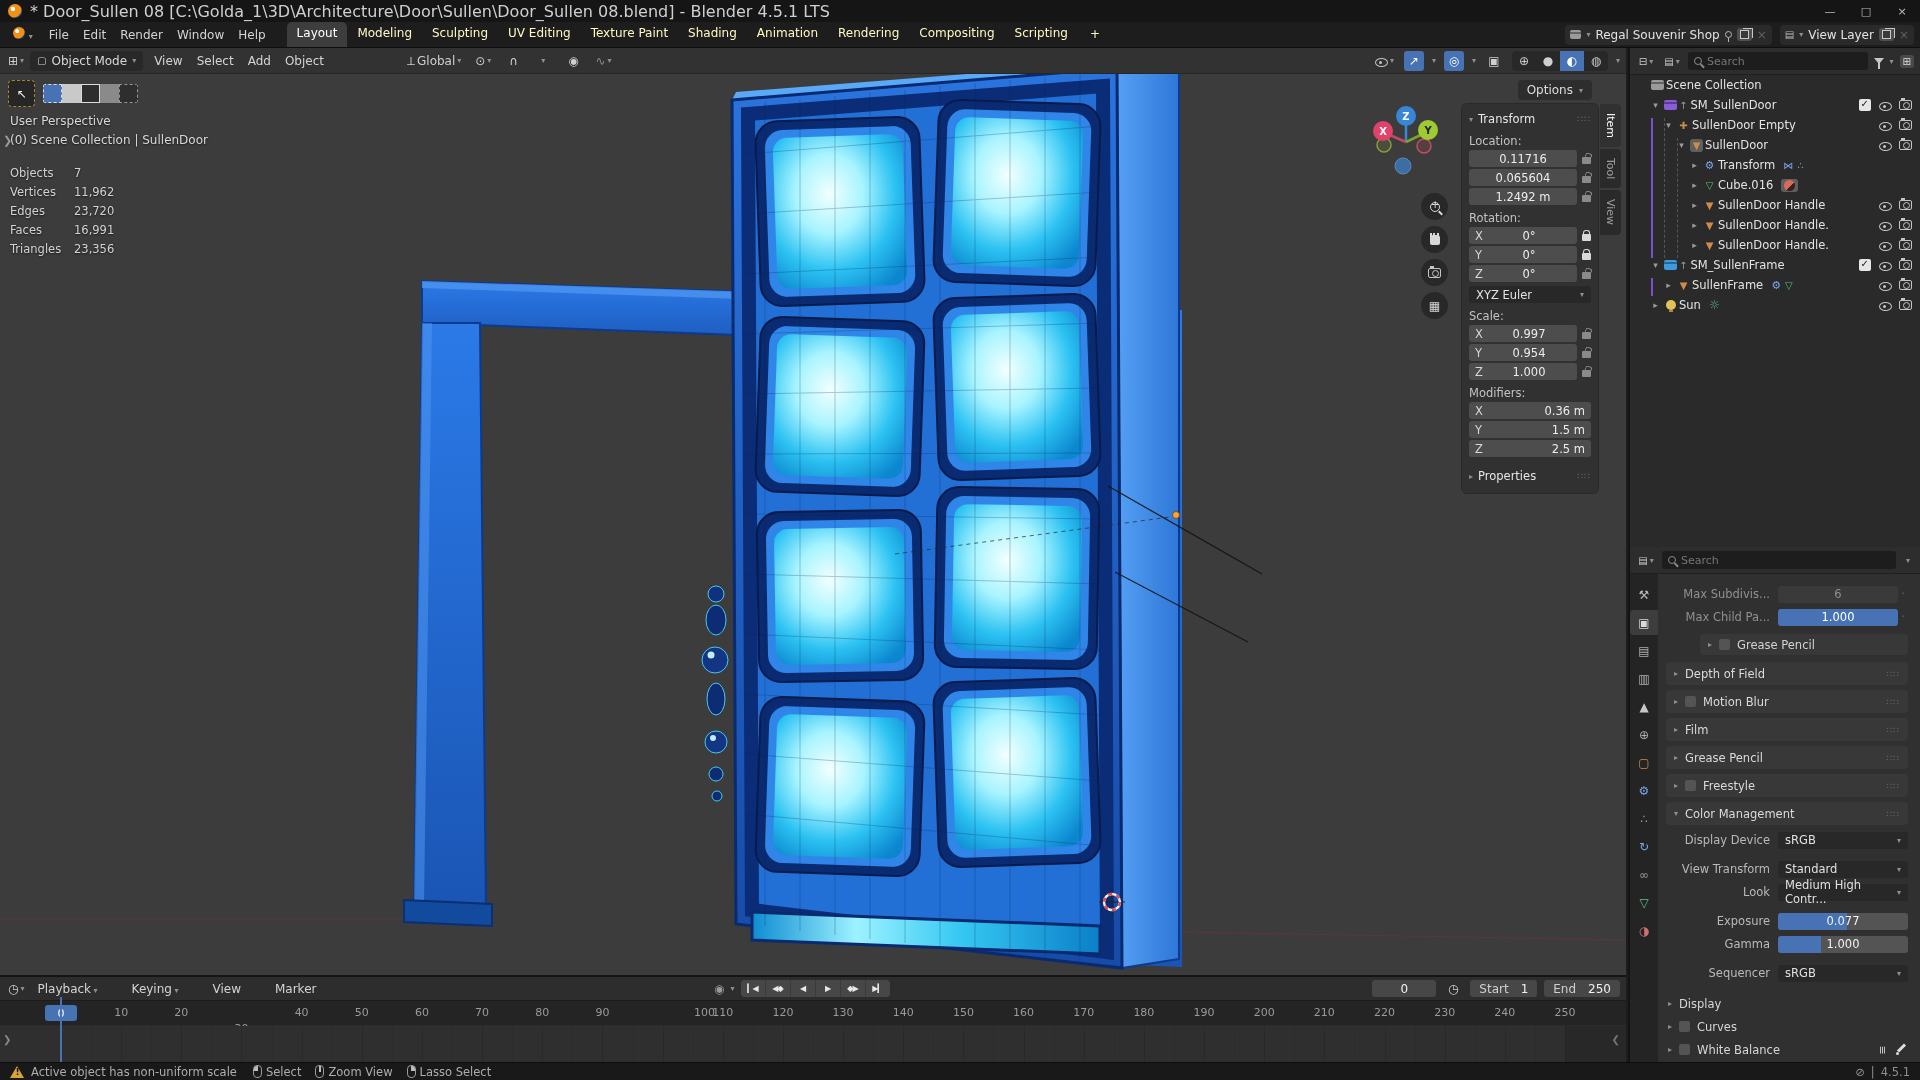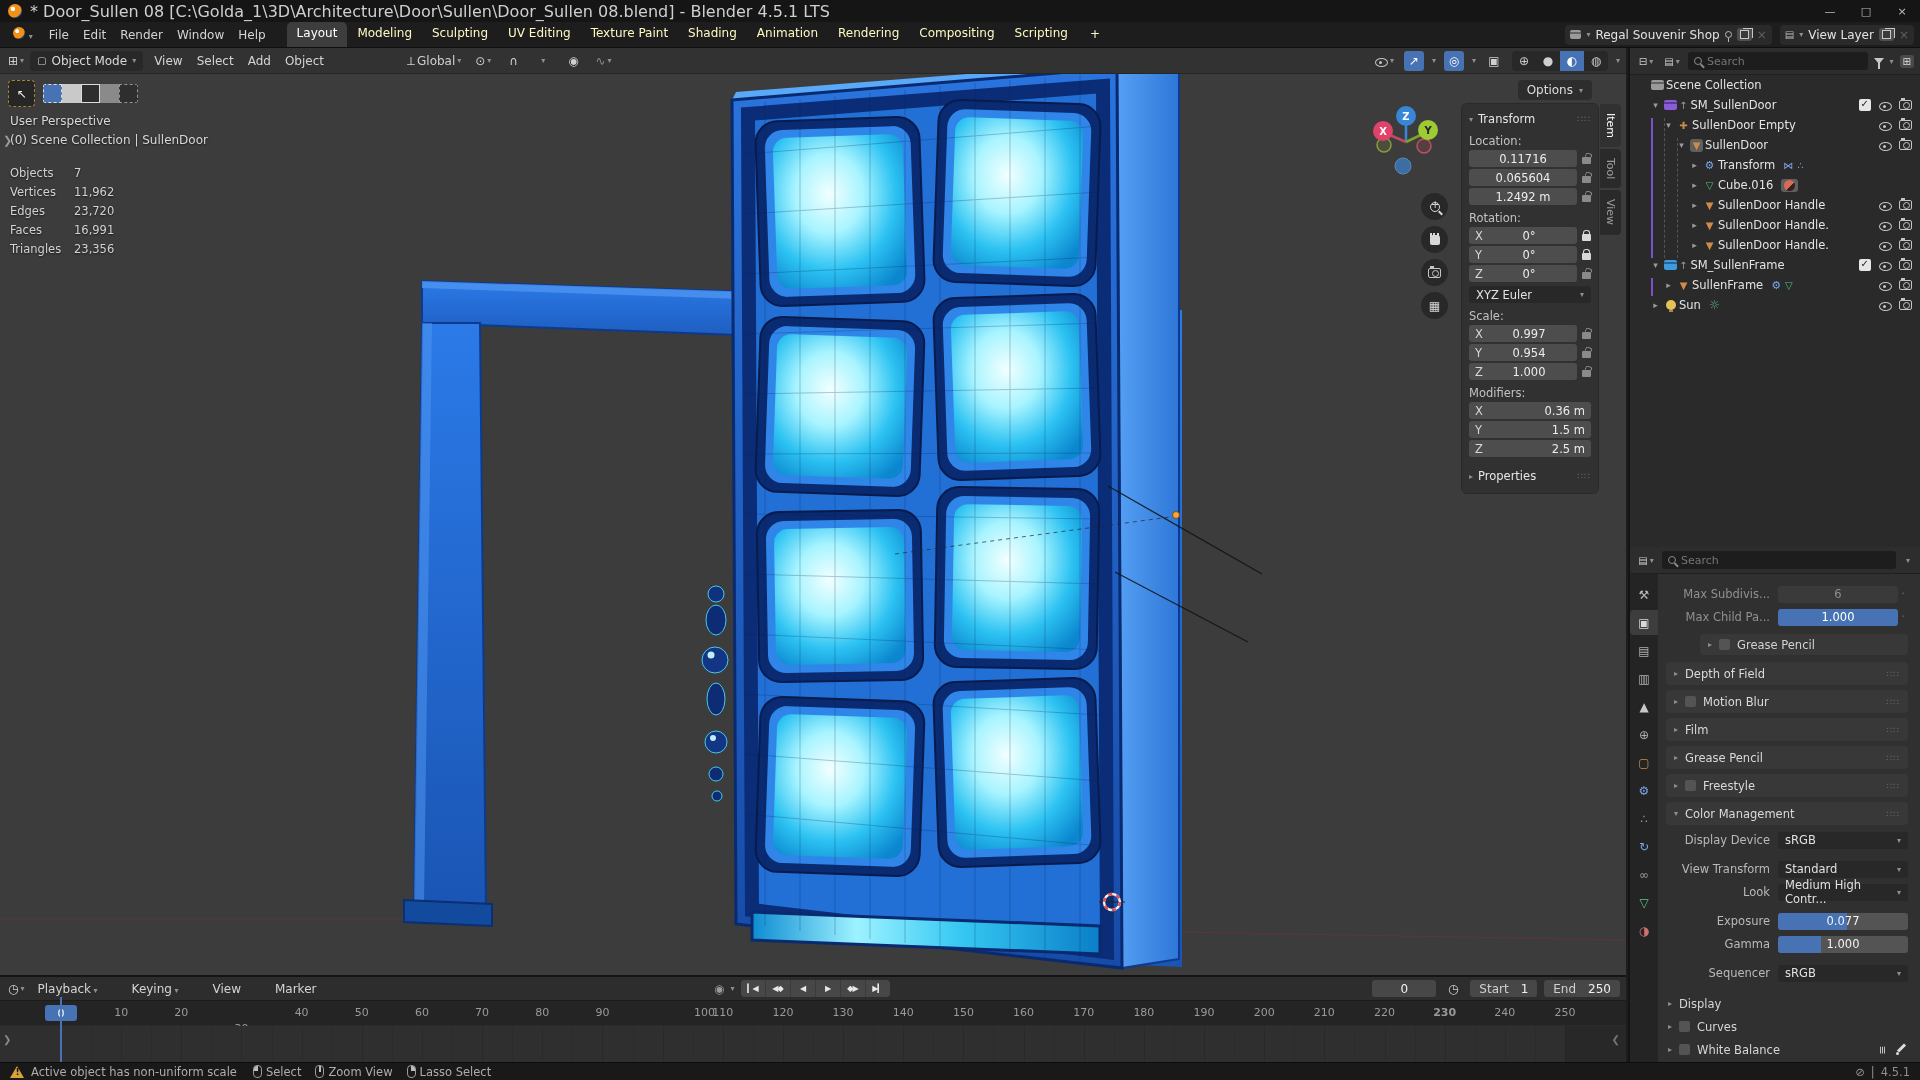--- a/index.html
+++ b/index.html
@@ -942,21 +942,21 @@
       <span class="tick" style="left: 843.08px;">130</span>
       <span class="tick" style="left: 903.24px;">140</span>
       <span class="tick" style="left: 963.4px;">150</span>
       <span class="tick" style="left: 1023.56px;">160</span>
       <span class="tick" style="left: 1083.72px;">170</span>
       <span class="tick" style="left: 1143.88px;">180</span>
       <span class="tick" style="left: 1204.04px;">190</span>
       <span class="tick" style="left: 1264.2px;">200</span>
       <span class="tick" style="left: 1324.36px;">210</span>
       <span class="tick" style="left: 1384.52px;">220</span>
-      <span class="tick" style="left: 1444.68px; font-weight: bold;">230</span>
+      <span class="tick" style="left: 1444.68px;">230</span>
       <span class="tick" style="left: 1504.84px;">240</span>
       <span class="tick" style="left: 1565px;">250</span>
     </div>
   <div class="t-track" id="t-track">
     <span style="position:absolute;left:3px;top:8px;color:#8a8a8a;font-size:10px">❯</span>
     <span style="position:absolute;right:6px;top:8px;color:#8a8a8a;font-size:10px">❮</span>
   <div class="gline" style="left: 61px; opacity: 1;"></div>
       <div class="gline" style="left: 91.08px; opacity: 0.5;"></div>
       <div class="gline" style="left: 121.16px; opacity: 1;"></div>
       <div class="gline" style="left: 151.24px; opacity: 0.5;"></div>

